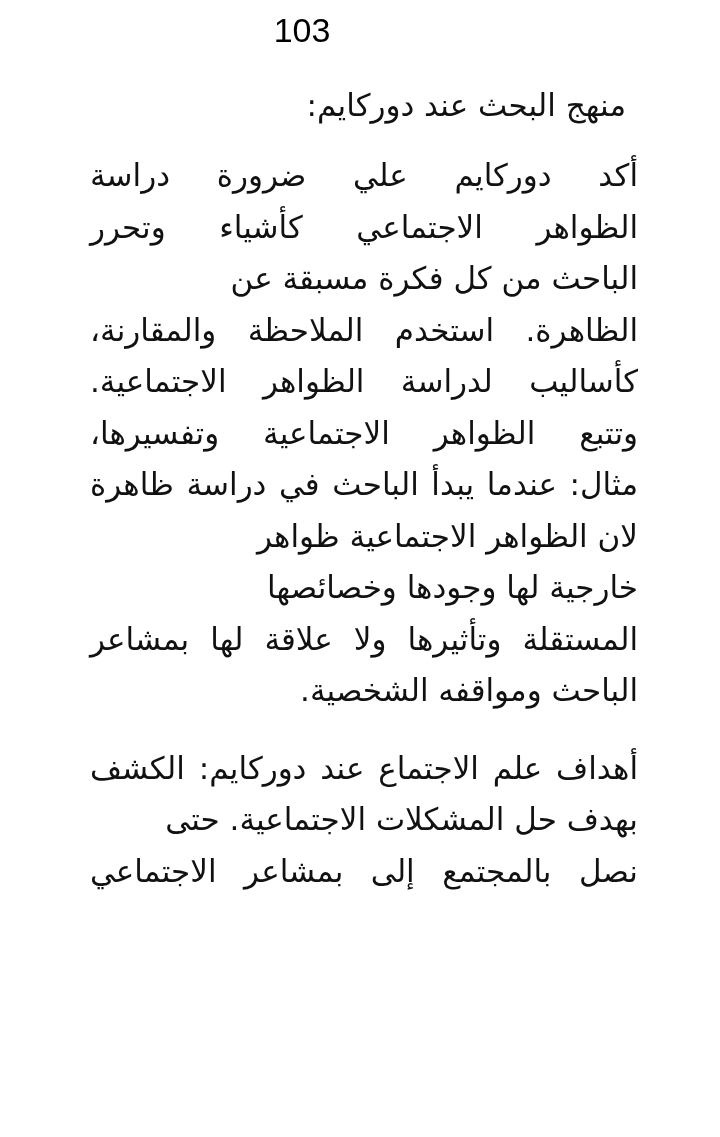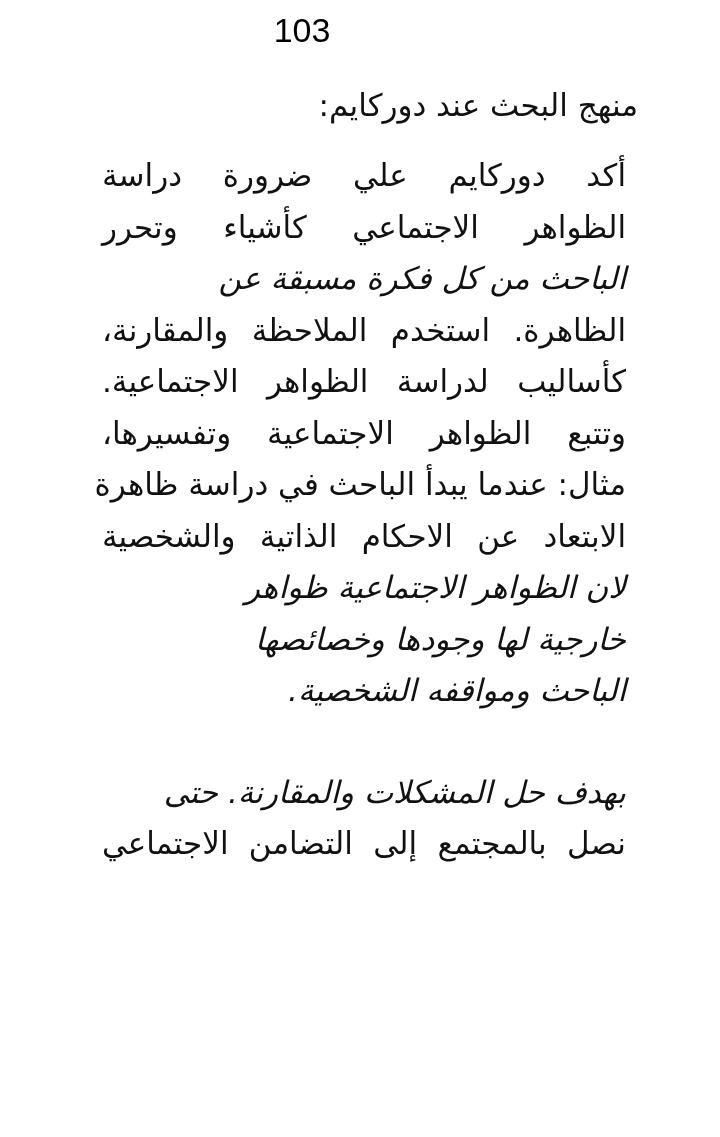--- a/index.html
+++ b/index.html
@@ -30,38 +30,37 @@
       position: absolute;
       top: 82px;
       right: 82px;
       width: 548px;
       direction: rtl;
       text-align: right;
     }
     .heading {
       font-size: 31px;
       line-height: 46px;
-      margin: 0 0 22px 0;
+      margin: 0 12px 22px 0;
       font-weight: normal;
       white-space: nowrap;
     }
     .paragraph {
-      margin: 12px;
+      margin: 0;
     }
     .line {
       display: block;
       font-size: 31px;
       line-height: 51.5px;
       white-space: nowrap;
       text-align: justify;
       text-align-last: justify;
     }
     .line.last {
       text-align-last: right;
-      font-style: italic;
     }
     .para-gap {
       height: 26px;
     }
   </style>
 </head>
 <body>
 
 <div class="page-number">103</div>
 
@@ -69,25 +68,26 @@
   <h2 class="heading">منهج البحث عند دوركايم:</h2>
 
   <div class="paragraph">
     <span class="line">أكد دوركايم علي ضرورة دراسة</span>
     <span class="line">الظواهر الاجتماعي كأشياء وتحرر</span>
     <span class="line last">الباحث من كل فكرة مسبقة عن</span>
     <span class="line">الظاهرة. استخدم الملاحظة والمقارنة،</span>
     <span class="line">كأساليب لدراسة الظواهر الاجتماعية.</span>
     <span class="line">وتتبع الظواهر الاجتماعية وتفسيرها،</span>
     <span class="line">مثال: عندما يبدأ الباحث في دراسة ظاهرة</span>
-    <span class="line">الابتعاد عن الاحكام الذاتية والشخصية</span>
     <span class="line last">لان الظواهر الاجتماعية ظواهر</span>
     <span class="line last">خارجية لها وجودها وخصائصها</span>
+    <span class="line">المستقلة وتأثيرها ولا علاقة لها بمشاعر</span>
     <span class="line last">الباحث ومواقفه الشخصية.</span>
   </div>
 
   <div class="para-gap"></div>
 
   <div class="paragraph">
-    <span class="line last">بهدف حل المشكلات والمقارنة. حتى</span>
-    <span class="line">نصل بالمجتمع إلى التضامن الاجتماعي</span>
+    <span class="line">أهداف علم الاجتماع عند دوركايم: الكشف</span>
+    <span class="line last">بهدف حل المشكلات الاجتماعية. حتى</span>
+    <span class="line">نصل بالمجتمع إلى بمشاعر الاجتماعي</span>
   </div>
 </div>
 
 </body></html>

